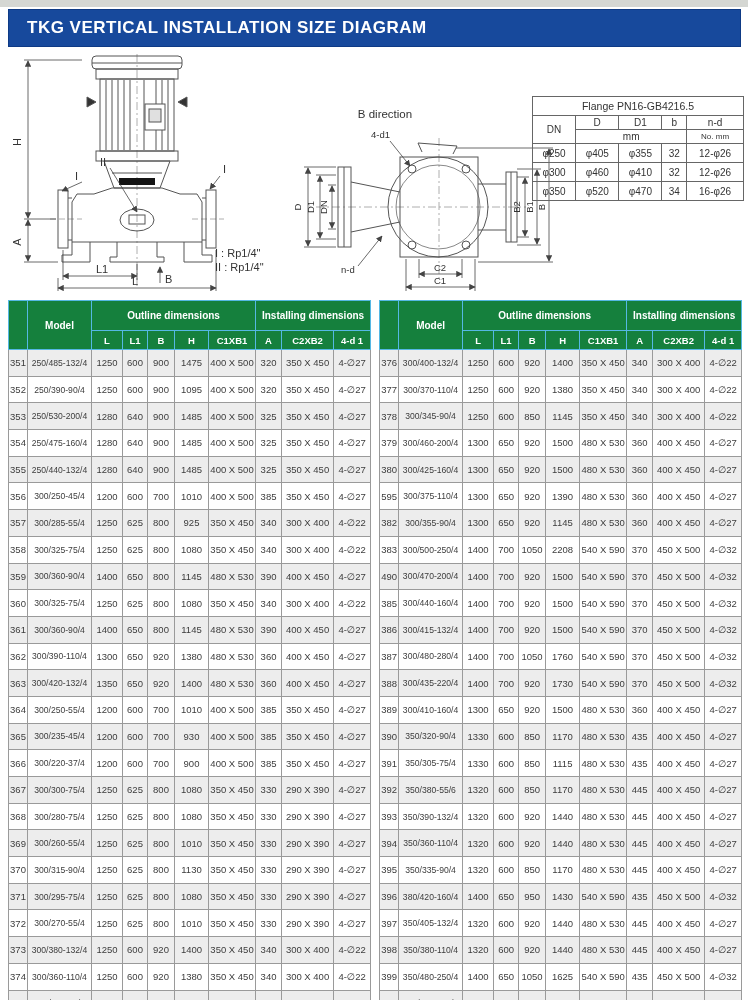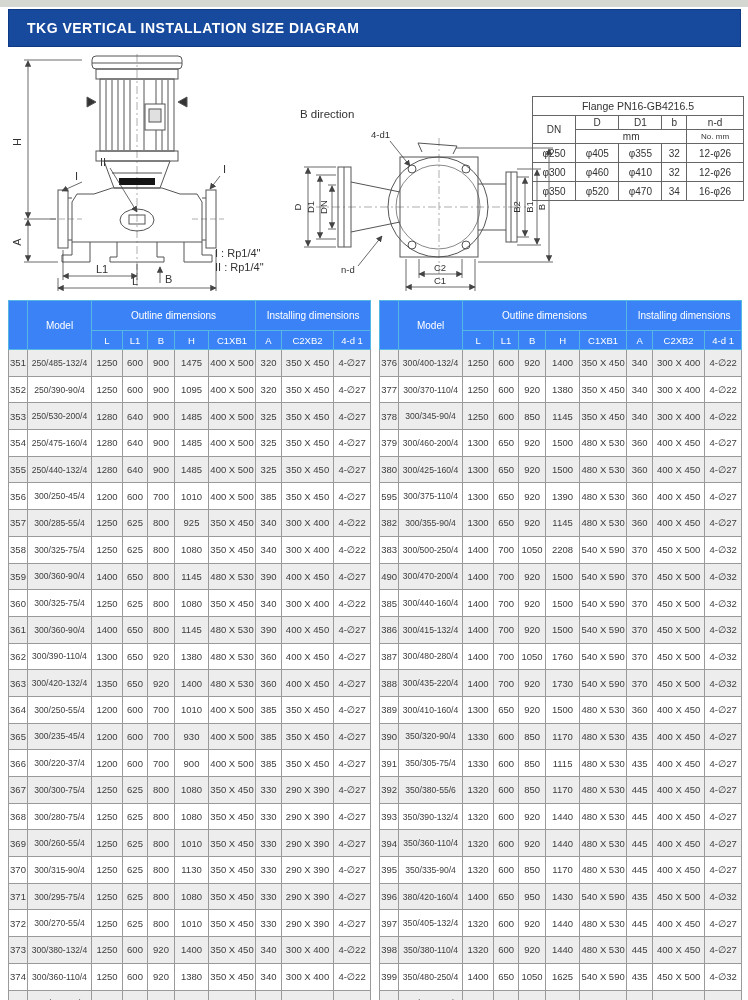--- a/index.html
+++ b/index.html
@@ -1,42 +1,42 @@
 <!DOCTYPE html>
 <html><head>
 <meta charset="utf-8">
 <style>
   html,body{margin:0;padding:0;background:#fff;}
   .page{position:relative;width:748px;height:1000px;background:#ffffff;
         font-family:"Liberation Sans",sans-serif;color:#333;overflow:hidden;}
   .top-strip{position:absolute;left:0;top:0;width:748px;height:7px;background:#d5d7d3;}
   .title-bar{position:absolute;left:8px;top:9px;width:731px;height:36px;background:#17499c;
              border:1px solid #0e3a85;display:flex;align-items:center;}
-  .title-bar span{color:#fff;font-size:14px;font-weight:bold;letter-spacing:0.5px;padding-left:18px;}
+  .title-bar span{color:#fff;font-size:17px;font-weight:bold;letter-spacing:0.5px;padding-left:18px;}
 
   .diagram-area{position:absolute;left:0;top:48px;width:748px;height:250px;}
   .front-svg{position:absolute;left:12px;top:4px;}
-  .bdir-title{position:absolute;left:300px;top:60px;width:170px;text-align:left;font-size:11.5px;color:#333;}
+  .bdir-title{position:absolute;left:300px;top:60px;width:170px;text-align:center;font-size:11.5px;color:#333;}
   .bdir-svg{position:absolute;left:286px;top:74px;}
   .notes{position:absolute;left:215px;top:198px;font-size:11px;line-height:14px;color:#333;}
 
   table{border-collapse:collapse;}
   
   .flange{position:absolute;left:532px;top:48px;width:212px;font-size:10px;color:#333;
           border:1.5px solid #555;}
   .flange th,.flange td{border:1px solid #666;text-align:center;padding:1px 2px;font-weight:normal;}
   .flange thead tr:first-child th{border-bottom:1px solid #666;font-size:10.5px;height:16px;}
   .flange .small{font-size:8px;}
   .flange td{height:16px;}
 
   
   .tables{position:absolute;left:8px;top:300px;width:732px;display:flex;gap:8px;}
   .main{width:362px;table-layout:fixed;border:1px solid #8a8a8a;font-size:9.5px;}
   .main th,.main td{border:1px solid #9a9a9a;text-align:center;padding:0;overflow:hidden;white-space:nowrap;}
-  .main thead th{background:#3b82f6;color:#fff;font-weight:normal;border:1px solid #55b8e4;}
+  .main thead th{background:#15803d;color:#fff;font-weight:bold;border:1px solid #55b8e4;}
   .main .h1 th{height:29px;font-size:10px;}
   .main .h2 th{height:18px;font-size:9.5px;}
   .main tbody td{height:25.7px;color:#3c3c3c;}
   .main tbody tr.alt{background:#ededed;}
   .main tbody td:nth-child(2){font-size:8.6px;}
   .c0{width:19px}.c1{width:64px}.c2{width:31px}.c3{width:25px}.c4{width:27px}.c5{width:34px}
   .c6{width:47px}.c7{width:26px}.c8{width:52px}.c9{width:37px}
 
   svg text{font-family:"Liberation Sans",sans-serif;fill:#333;}
 </style>

